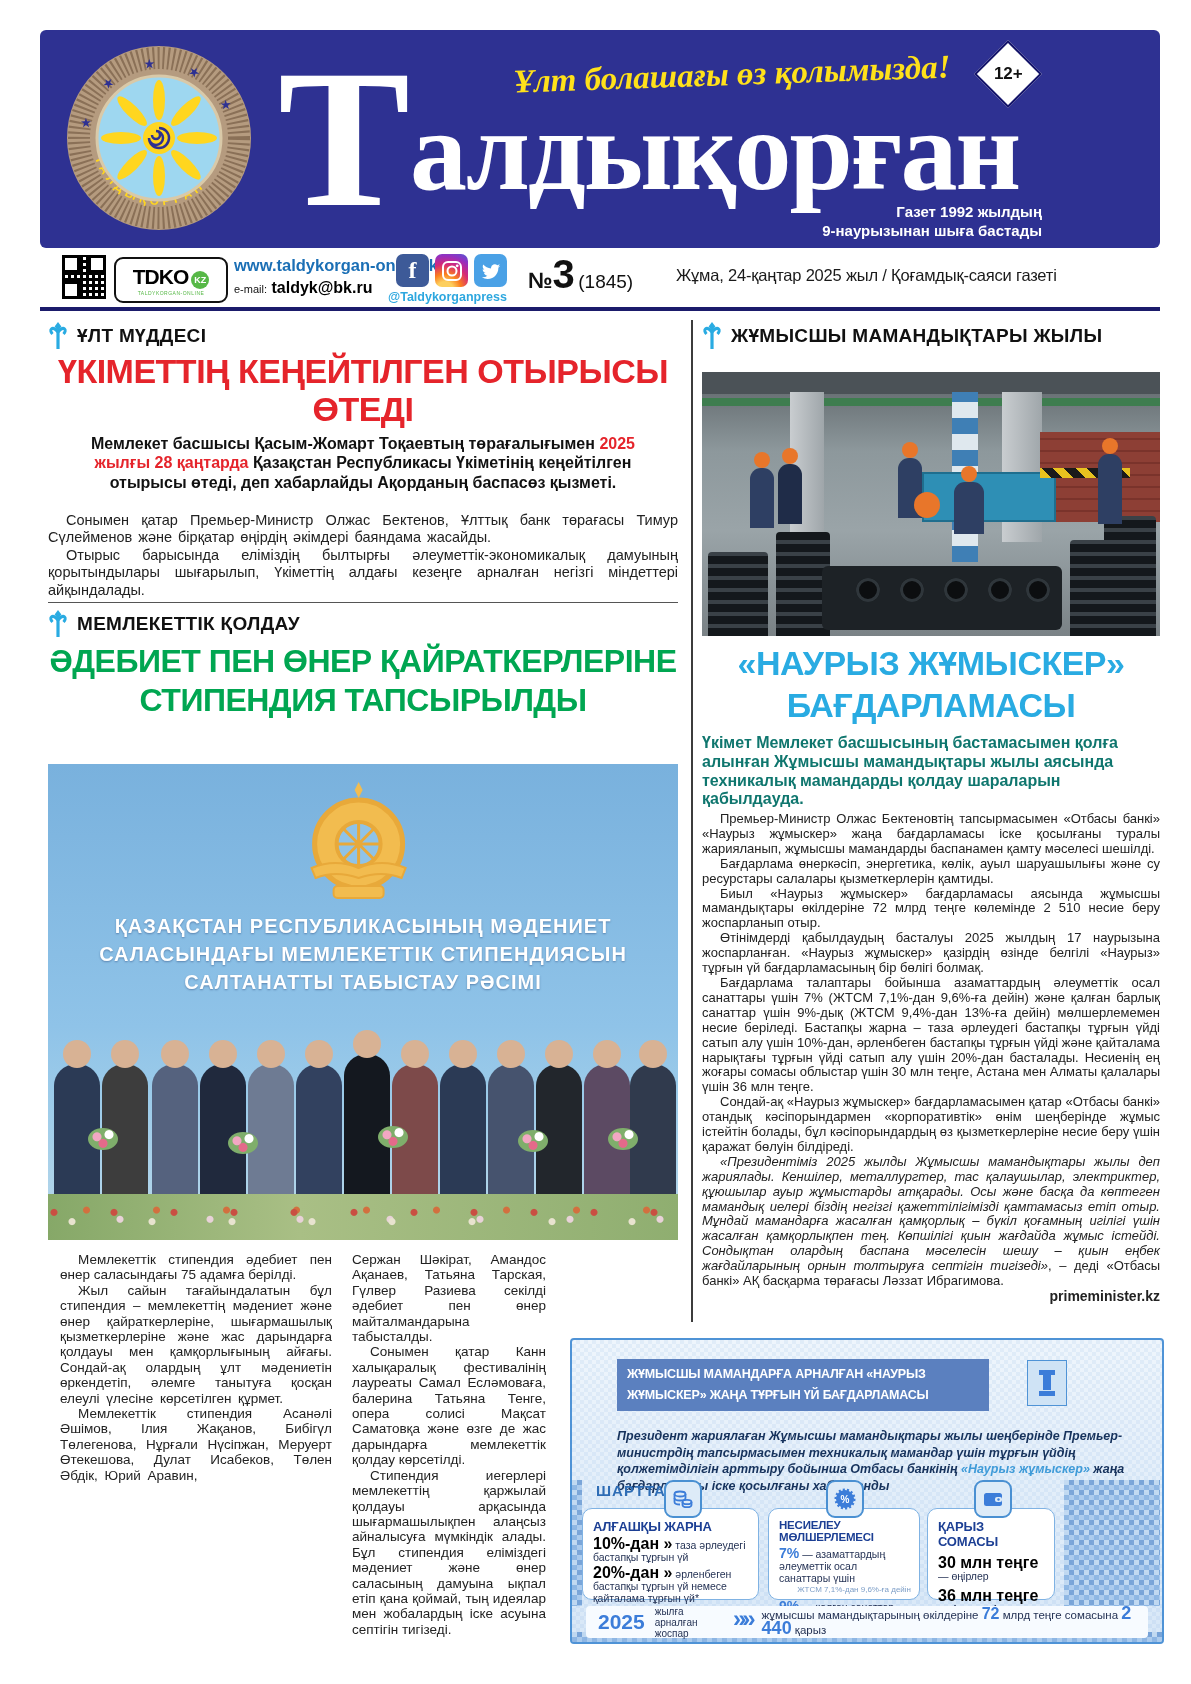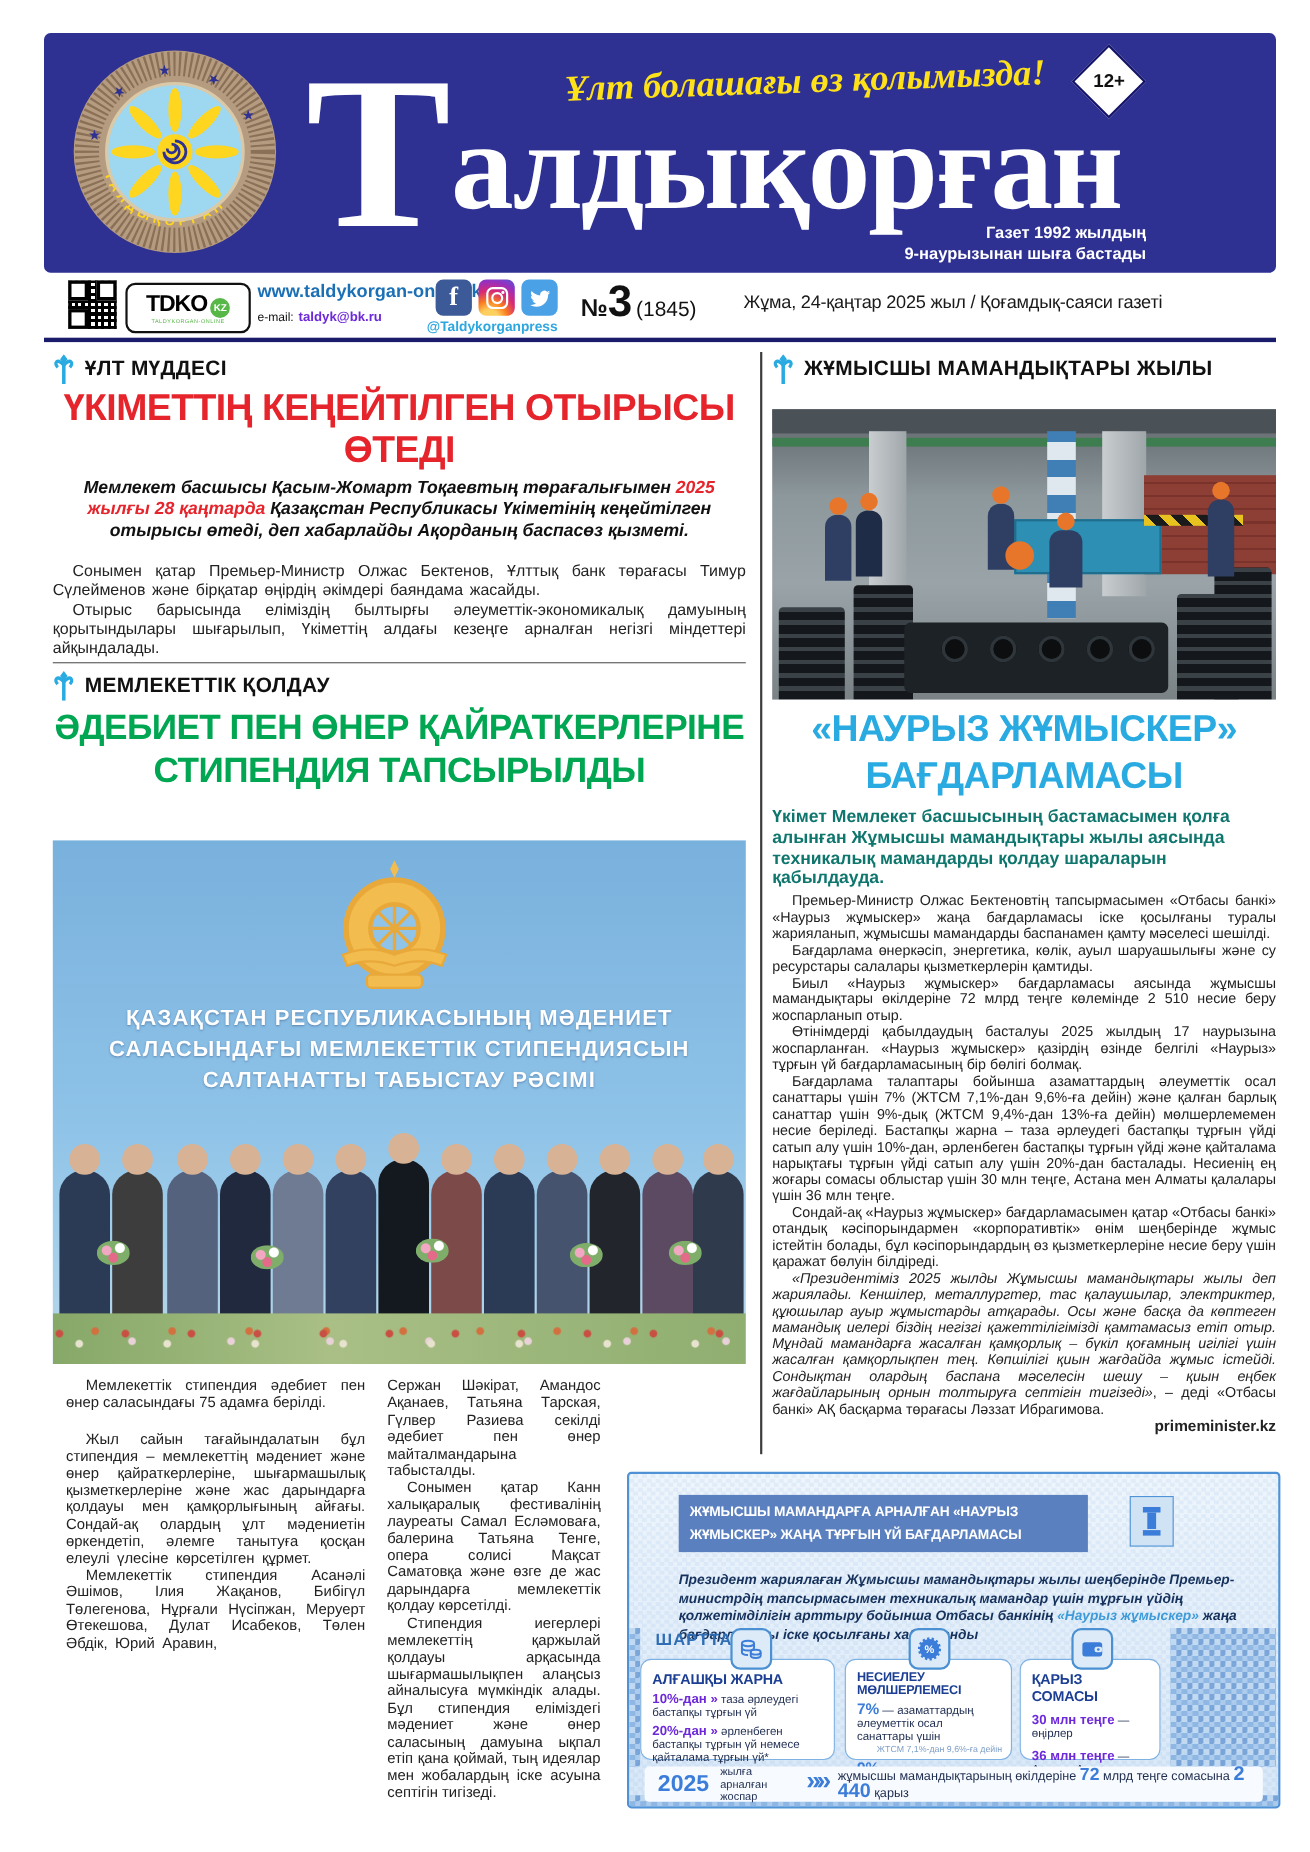--- a/index.html
+++ b/index.html
@@ -55,21 +55,21 @@
   .vdiv{position:absolute;left:691px;top:320px;width:2px;height:1002px;background:#3c3c3c;}
 
   
   .sec{position:absolute;display:flex;align-items:center;gap:9px;}
   .sec-label{font-weight:bold;font-size:19px;color:#111;letter-spacing:.3px;}
 
   
   .h-red{position:absolute;left:48px;top:352px;width:630px;text-align:center;color:#e5242b;
          font-weight:bold;font-size:34px;line-height:38px;letter-spacing:-0.5px;}
   .lead1{position:absolute;left:70px;top:434px;width:586px;text-align:center;font-weight:bold;
-         font-size:16px;line-height:19.4px;color:#111;font-style:italic;}
+         font-size:16px;line-height:19.4px;color:#111;}
   .lead1 .red{color:#e5242b;}
   .body1{position:absolute;left:48px;top:512px;width:630px;font-size:14.5px;line-height:17.4px;
          text-align:justify;color:#222;}
   .body1 p,.bodyR p,.colx p{margin:0;text-indent:18px;}
   .div1{position:absolute;left:48px;top:602px;width:630px;height:1px;background:#555;}
 
   
   .h-green{position:absolute;left:48px;top:642px;width:630px;text-align:center;color:#00a651;
            font-weight:bold;font-size:32px;line-height:39px;letter-spacing:-0.5px;}
   .photo1{position:absolute;left:48px;top:764px;width:630px;height:476px;overflow:hidden;
@@ -139,21 +139,21 @@
   .info-sub{position:absolute;left:45px;top:88px;width:508px;font-style:italic;font-weight:bold;
         font-size:12.5px;line-height:16.5px;color:#16325c;}
   .info-sub .hl{color:#3f9bd8;}
   .cond{position:absolute;left:24px;top:142px;font-weight:bold;font-size:15px;color:#2f6db5;letter-spacing:1px;}
   .ic{position:absolute;width:34px;height:34px;border-radius:9px;border:2px solid #4a90d2;background:#ddebf8;
       display:flex;align-items:center;justify-content:center;z-index:3;}
   .card{position:absolute;top:168px;height:92px;background:#fff;border:1.5px solid #7fb2e3;border-radius:10px;
         box-sizing:border-box;padding:10px 8px 4px 10px;z-index:2;}
   .card-title{font-weight:bold;font-size:13px;color:#1c3f94;letter-spacing:-0.2px;margin:0 0 4px 0;}
   .crow{font-size:10.5px;line-height:12px;color:#1f2d50;margin-bottom:4px;}
-  .val{color:#6d28d9;font-weight:bold;font-size:12px;}
+  .val{color:#000000;font-weight:bold;font-size:16px;}
   .val-big{color:#3c7dd9;font-weight:bold;font-size:14px;}
   .note{font-size:8px;color:#7d9ec7;text-align:right;}
   .foot{font-size:7.5px;line-height:8.5px;color:#6b8cb5;font-style:italic;}
   .plan{position:absolute;left:14px;top:266px;width:562px;height:32px;background:#f7fbff;border-radius:4px;
         display:flex;align-items:center;gap:10px;padding:0 12px;box-sizing:border-box;z-index:2;}
   .plan .yr{font-size:21px;font-weight:bold;color:#3c7dd9;}
   .plan .yl{font-size:10px;line-height:11px;color:#1f2d50;width:80px;}
   .plan .chev{font-size:24px;font-weight:bold;color:#3c7dd9;letter-spacing:-4px;margin-top:-6px;}
   .plan .ptxt{font-size:11.5px;line-height:13px;color:#1f2d50;}
   .plan .b72{font-size:16px;font-weight:bold;color:#3c7dd9;}
@@ -320,21 +320,21 @@
       <div class="bouquet" style="left:180px;bottom:86px;"></div>
       <div class="bouquet" style="left:330px;bottom:92px;"></div>
       <div class="bouquet" style="left:470px;bottom:88px;"></div>
       <div class="bouquet" style="left:560px;bottom:90px;"></div>
     </div>
     <div class="table-strip"></div>
   </div>
 
   <div class="colx" style="left:60px;top:1252px;width:272px;">
     <p>Мемлекеттік стипендия әдебиет пен өнер саласындағы 75 адамға берілді.</p>
-    <p style="word-spacing:3px;margin-top:18px;">Жыл сайын тағайындалатын бұл стипендия – мемлекеттің мәдениет және өнер қайраткерлеріне, шығармашылық қызметкерлеріне және жас дарындарға қолдауы мен қамқорлығының айғағы. Сондай-ақ олардың ұлт мәдениетін өркендетіп, әлемге танытуға қосқан елеулі үлесіне көрсетілген құрмет.</p>
+    <p style="word-spacing:3px;">Жыл сайын тағайындалатын бұл стипендия – мемлекеттің мәдениет және өнер қайраткерлеріне, шығармашылық қызметкерлеріне және жас дарындарға қолдауы мен қамқорлығының айғағы. Сондай-ақ олардың ұлт мәдениетін өркендетіп, әлемге танытуға қосқан елеулі үлесіне көрсетілген құрмет.</p>
     <p style="word-spacing:3px;">Мемлекеттік стипендия Асанәлі Әшімов, Ілия Жақанов, Бибігүл Төлегенова, Нұрғали Нүсіпжан, Меруерт Өтекешова, Дулат Исабеков, Төлен Әбдік, Юрий Аравин,</p>
   </div>
   <div class="colx" style="left:352px;top:1252px;width:290px;">
     <div class="colb-spacer"></div>
     <p style="text-indent:0;">Сержан Шәкірат, Амандос Ақанаев, Татьяна Тарская, Гүлвер Разиева секілді әдебиет пен өнер майталмандарына табысталды.</p>
     <p>Сонымен қатар Канн халықаралық фестивалінің лауреаты Самал Есләмоваға, балерина Татьяна Тенге, опера солисі Мақсат Саматовқа және өзге де жас дарындарға мемлекеттік қолдау көрсетілді.</p>
     <p>Стипендия иегерлері мемлекеттің қаржылай қолдауы арқасында шығармашылықпен алаңсыз айналысуға мүмкіндік алады. Бұл стипендия еліміздегі мәдениет және өнер саласының дамуына ықпал етіп қана қоймай, тың идеялар мен жобалардың іске асуына септігін тигізеді.</p>
   </div>
 
   <div class="sec" style="left:702px;top:322px;">

